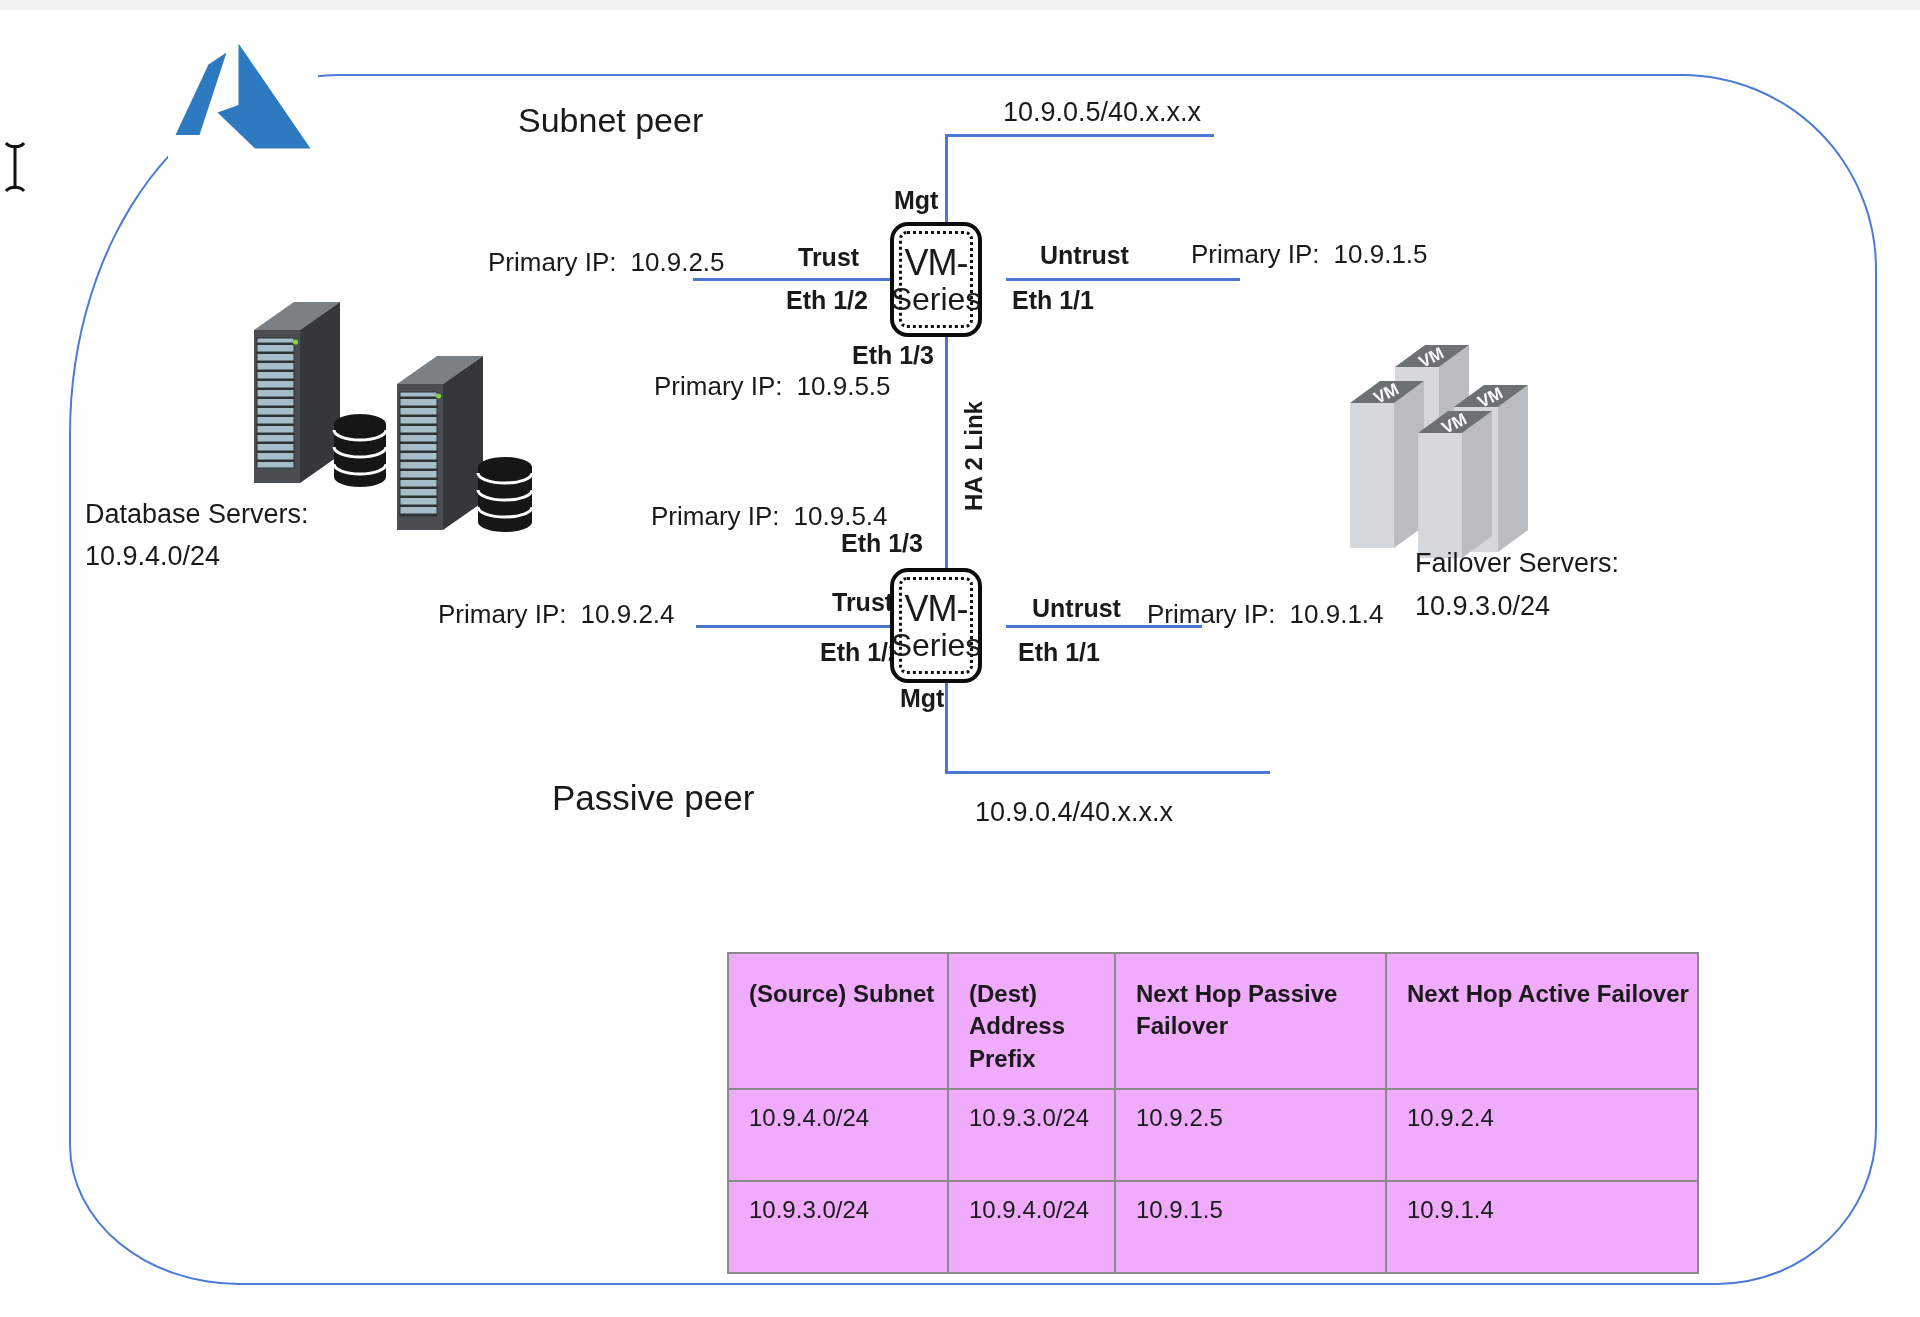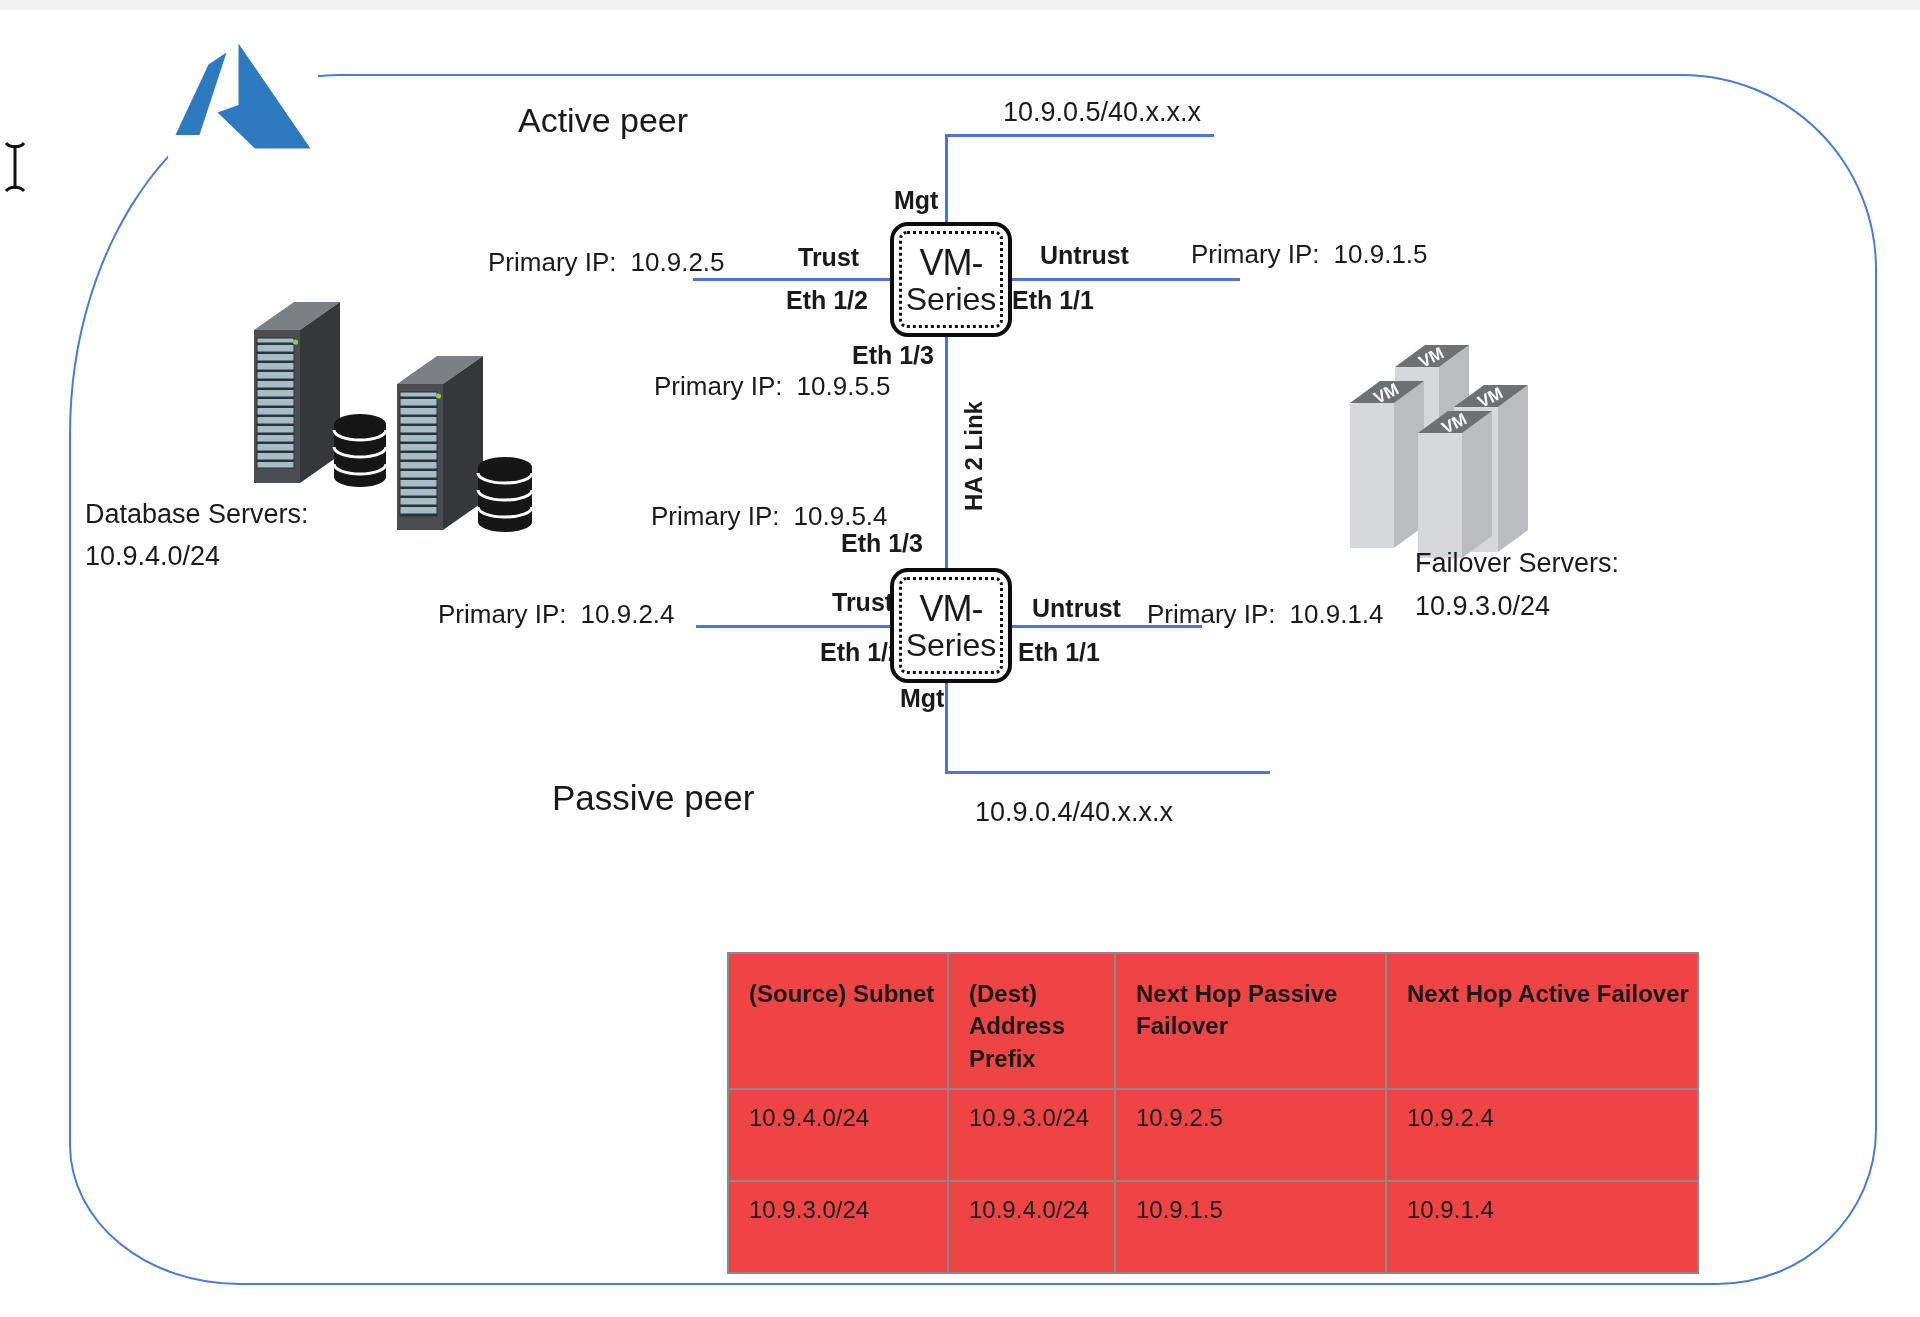--- a/index.html
+++ b/index.html
@@ -10,29 +10,29 @@
     border:2px solid #4a7bd6;
     border-radius:270px 195px 160px 170px / 360px 195px 155px 140px;}
   .logo-box{position:absolute;left:168px;top:42px;width:150px;height:120px;background:#ffffff;}
   .lbl{position:absolute;white-space:nowrap;line-height:1.12;}
   .fs26{font-size:26px;}
   .fs27{font-size:27px;}
   .big{font-size:34px;}
   .b{font-weight:700;font-size:24px;}
   .ipline .gap{display:inline-block;width:14px;}
   .cline{position:absolute;background:#4a77d3;}
-  .vmbox{position:absolute;width:122px;height:115px;background:#ffffff;border:4px solid #0b0b0b;
+  .vmbox{position:absolute;width:92px;height:115px;background:#ffffff;border:4px solid #0b0b0b;
          border-radius:18px;box-sizing:border-box;z-index:5;}
   .vmbox .dotted{position:absolute;left:5px;top:5px;right:5px;bottom:5px;border:3px dotted #111;
          border-radius:8px;display:flex;flex-direction:column;align-items:center;justify-content:center;}
   .vmbox .l1{font-size:36px;letter-spacing:-1px;}
   .vmbox .l2{font-size:32px;margin-top:-3px;}
   .ha-label{position:absolute;left:908px;top:442px;width:132px;text-align:center;
             transform:rotate(-90deg);font-weight:700;font-size:24px;}
-  .routes-table{position:absolute;left:727px;top:952px;border-collapse:collapse;table-layout:fixed;background:#ef4444;}
+  .routes-table{position:absolute;left:727px;top:952px;border-collapse:collapse;table-layout:fixed;background:#f0abfc;}
   .routes-table td{border:2px solid #8a8a8a;vertical-align:top;font-size:24px;padding:14px 8px 0 20px;
                    overflow:hidden;}
   .routes-table .hrow td{height:110px;font-weight:700;padding-top:24px;line-height:1.35;}
   .routes-table .drow td{height:76px;}
   .nw{white-space:nowrap;}
   svg text{font-family:"Liberation Sans",sans-serif;}
 </style>
 </head>
 <body>
 
@@ -48,21 +48,21 @@
       <polygon points="47,1 95,71 58,71 33,47 47,42" fill="#2d7ac0"></polygon>
     </svg>
   </div>
 
   <svg style="position:absolute;left:3px;top:140px;" width="24" height="54" viewBox="0 0 24 54">
     <path d="M3,3 C7,8 17,8 21,3" stroke="#111" stroke-width="3" fill="none"></path>
     <path d="M3,51 C7,46 17,46 21,51" stroke="#111" stroke-width="3" fill="none"></path>
     <line x1="12" y1="5" x2="12" y2="49" stroke="#111" stroke-width="3"></line>
   </svg>
 
-  <div class="lbl big" style="left:518px;top:101px;">Active peer</div>
+  <div class="lbl big" style="left:518px;top:101px;">Subnet peer</div>
   <div class="lbl big" style="left:552px;top:778px;font-size:35px;">Passive peer</div>
 
   <div class="cline" style="left:945px;top:134px;width:3px;height:90px;"></div>
   <div class="cline" style="left:946px;top:134px;width:268px;height:3px;"></div>
   <div class="cline" style="left:693px;top:278px;width:197px;height:3px;"></div>
   <div class="cline" style="left:1006px;top:278px;width:234px;height:3px;"></div>
   <div class="cline" style="left:945px;top:337px;width:3px;height:231px;"></div>
   <div class="cline" style="left:696px;top:625px;width:194px;height:3px;"></div>
   <div class="cline" style="left:1006px;top:625px;width:196px;height:3px;"></div>
   <div class="cline" style="left:945px;top:682px;width:3px;height:92px;"></div>

